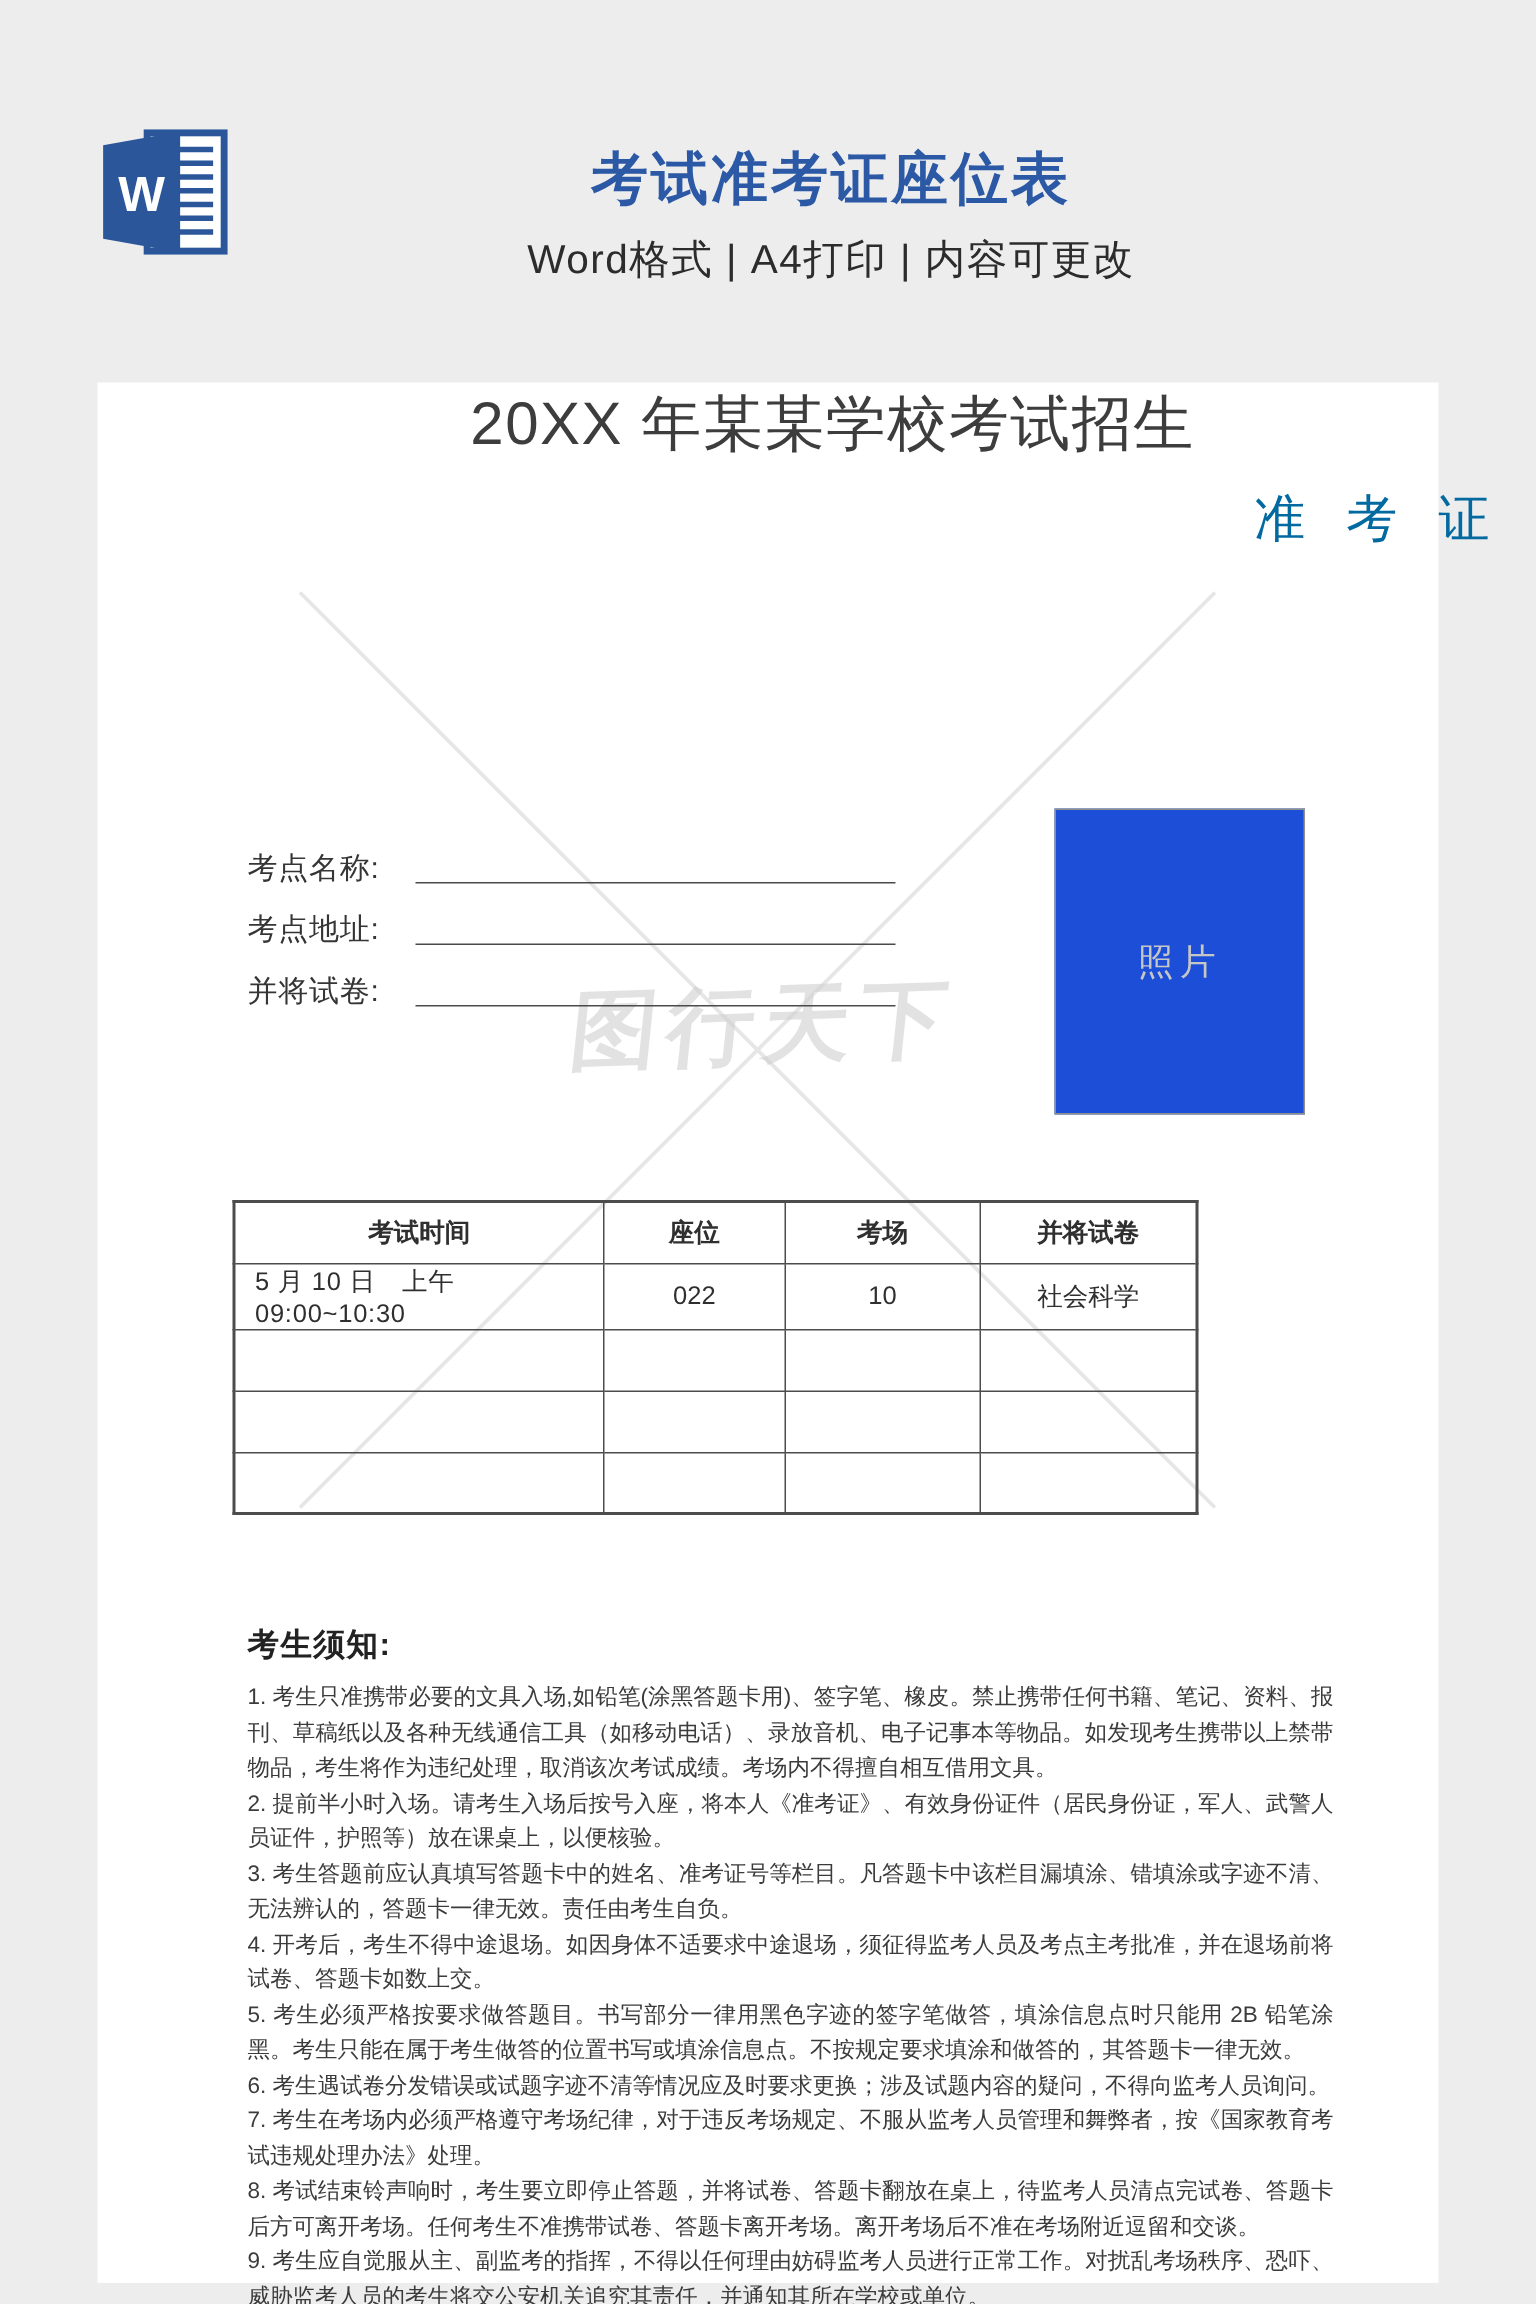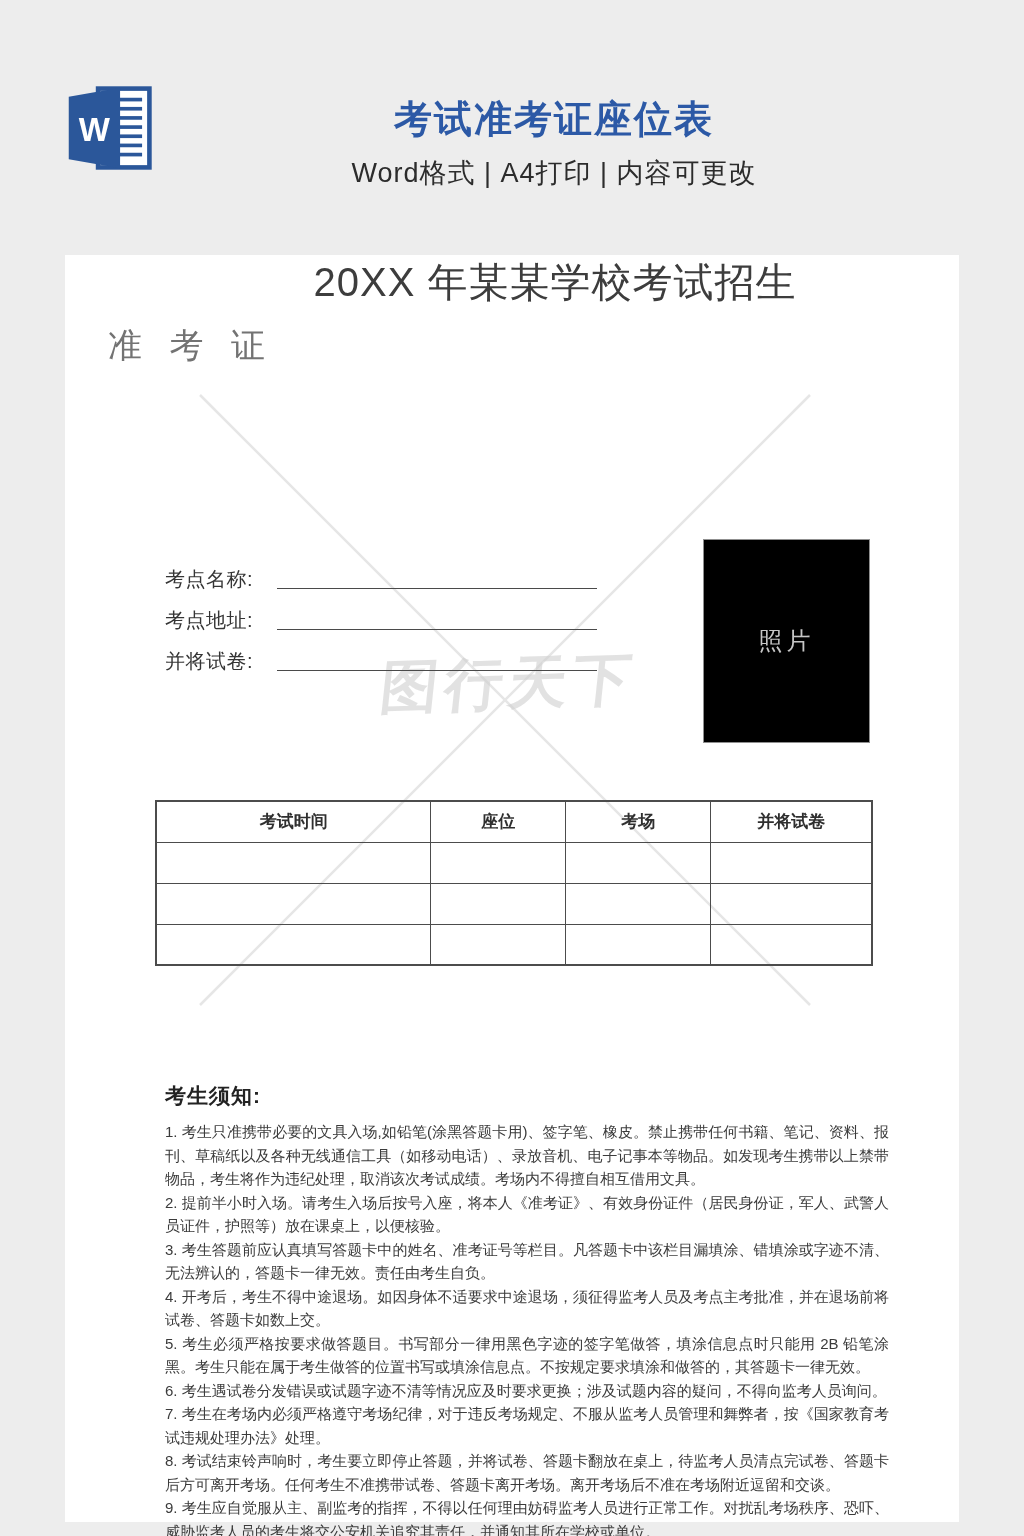--- a/index.html
+++ b/index.html
@@ -47,44 +47,44 @@
     transform:skewX(-8deg) rotate(-2deg);
     pointer-events:none;white-space:nowrap;
   }
   .doc-title{
     position:relative;left:43px;top:0;
     text-align:center;
     font-size:40px;color:#3d3d3d;letter-spacing:1px;
   }
   .doc-subtitle{
     position:relative;left:43px;
-    margin-top:13px;text-align:left;
-    font-size:34px;color:#737373;letter-spacing:9px;
+    margin-top:13px;text-align:right;
+    font-size:34px;color:#0369a1;letter-spacing:9px;
   }
   
   .fields{position:absolute;left:100px;top:296px;width:520px;}
   .field-row{display:flex;align-items:flex-end;height:41px;gap:18px;}
   .field-label{
     width:92px;font-size:20px;color:#353535;
     line-height:1;padding-bottom:3px;letter-spacing:.5px;white-space:pre;
   }
   .field-line{
     width:320px;height:1px;margin-left:2px;margin-bottom:3px;
     border-bottom:1.5px solid #4a4a4a;
   }
   
   .photo-box{
     position:absolute;left:638px;top:284px;width:167px;height:204px;
-    border:1px solid #8f8f8f;background:#000000;
+    border:1px solid #8f8f8f;background:#1d4ed8;
     display:flex;align-items:center;justify-content:center;
   }
   .photo-box span{font-size:24px;color:#c6c6c6;letter-spacing:4px;}
   
   .exam-table{
-    position:absolute;left:90px;top:545px;width:718px;
+    position:absolute;left:90px;top:545px;width:644px;
     border-collapse:collapse;background:transparent;
     font-size:17px;color:#2f2f2f;
   }
   .exam-table th,.exam-table td{
     border:1px solid var(--table-border);
     height:41px;text-align:center;vertical-align:middle;
     font-weight:normal;
   }
   .exam-table th{font-weight:bold;}
   .exam-table{border:2px solid var(--table-border);}
@@ -161,20 +161,26 @@
       </colgroup>
       <thead>
         <tr>
           <th>考试时间</th>
           <th>座位</th>
           <th>考场</th>
           <th>并将试卷</th>
         </tr>
       </thead>
       <tbody>
+        <tr class="filled">
+          <td class="c1">5 月 10 日　上午 09:00~10:30</td>
+          <td>022</td>
+          <td>10</td>
+          <td>社会科学</td>
+        </tr>
         <tr>
           <td class="c1"></td>
           <td></td>
           <td></td>
           <td></td>
         </tr>
         <tr>
           <td class="c1"></td>
           <td></td>
           <td></td>

